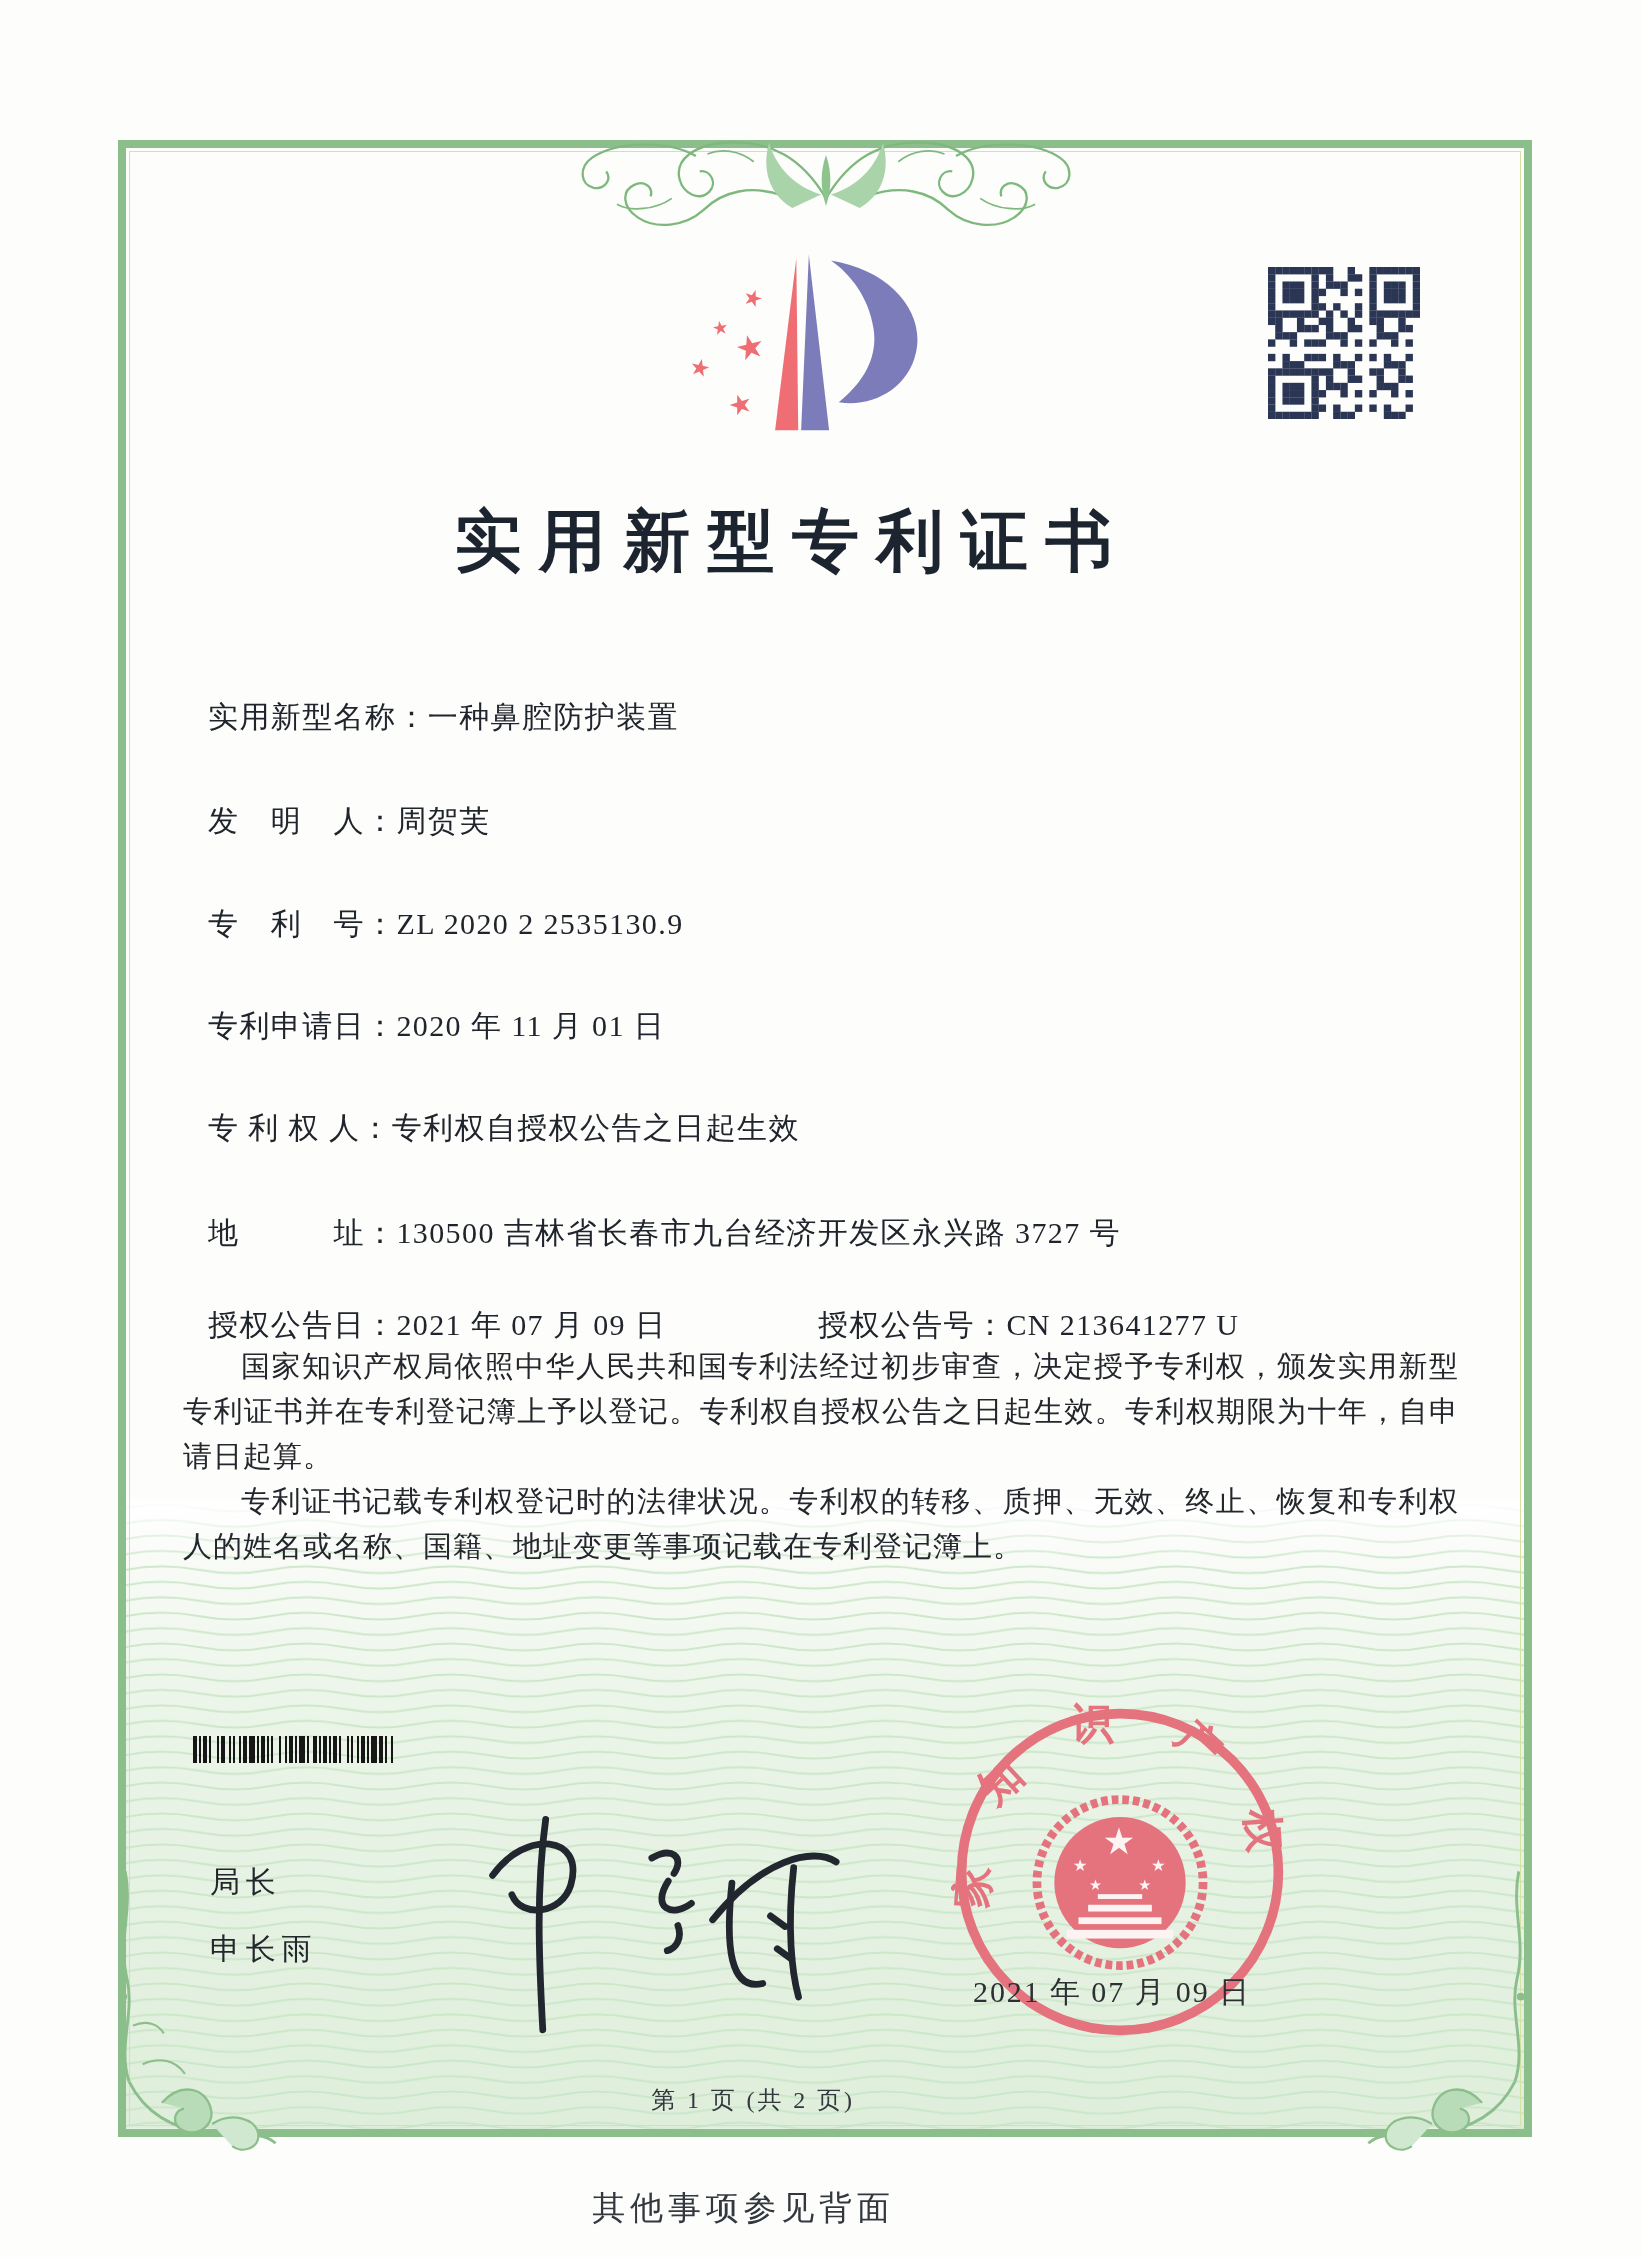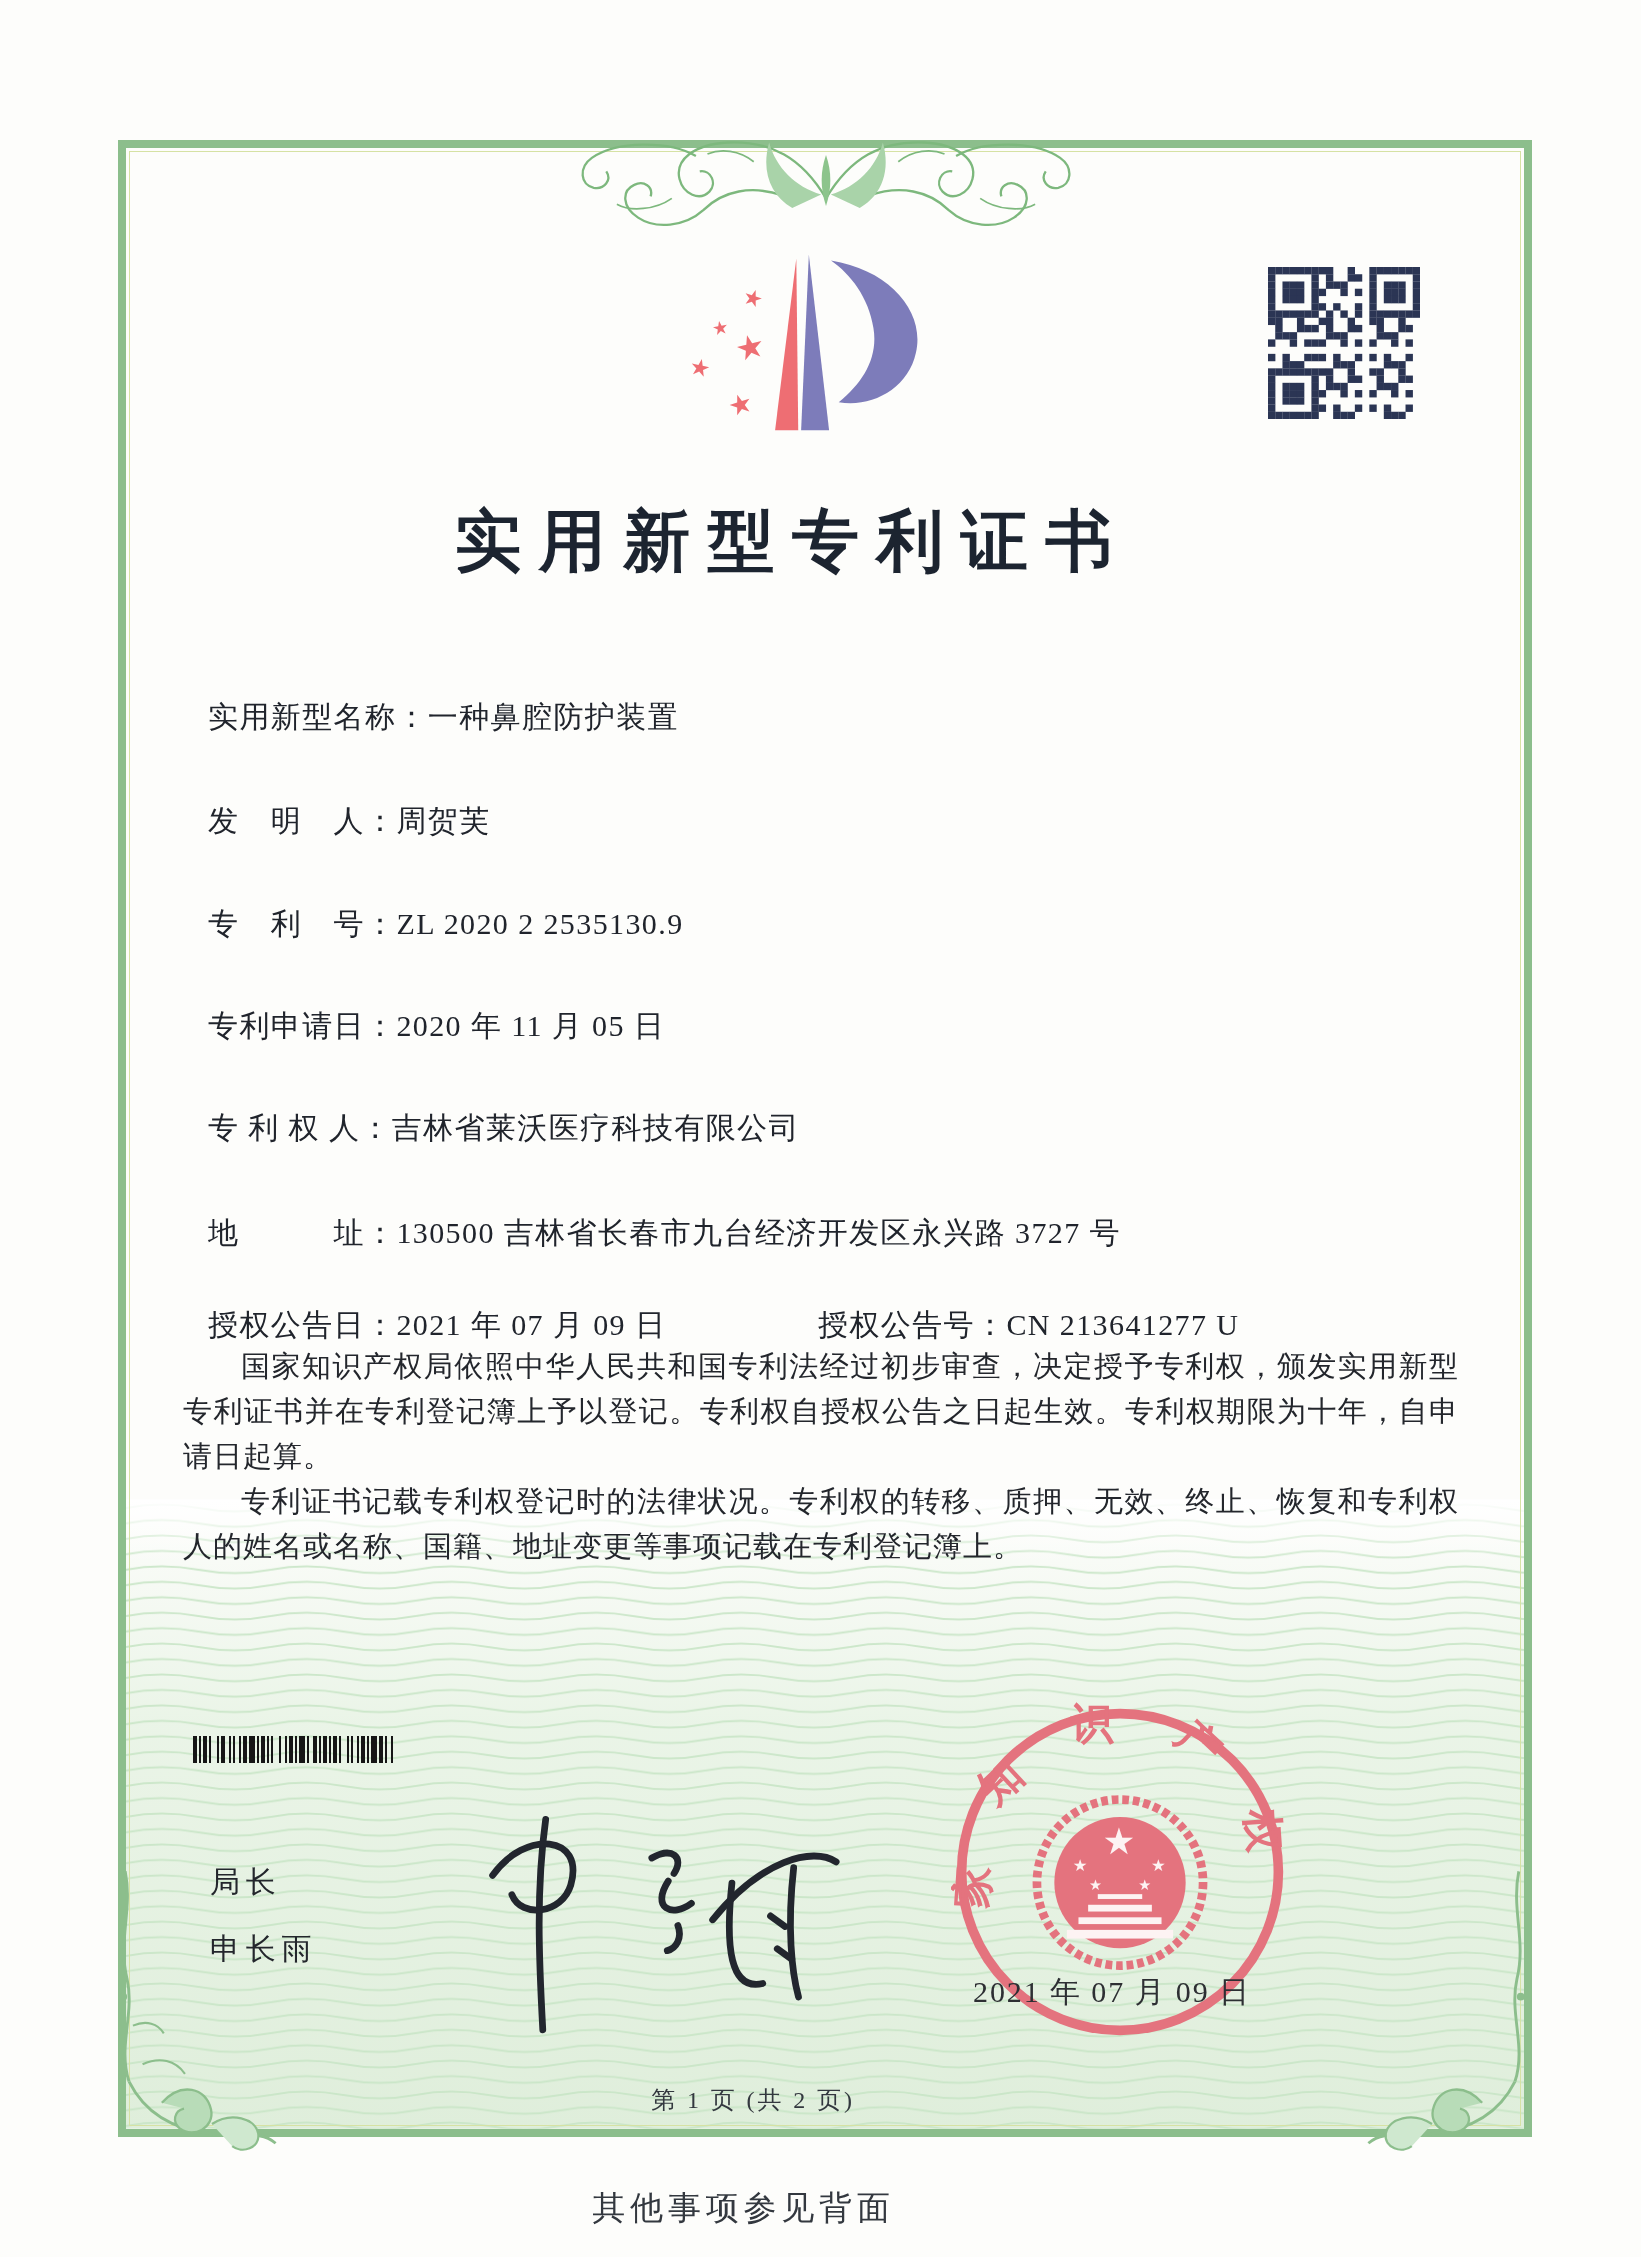--- a/index.html
+++ b/index.html
@@ -347,24 +347,24 @@
   <div class="field-row" style="top:697px">
     <span>实用新型名称：</span><span>一种鼻腔防护装置</span>
   </div>
   <div class="field-row" style="top:801px">
     <span>发　明　人：</span><span>周贺芙</span>
   </div>
   <div class="field-row" style="top:904px">
     <span>专　利　号：</span><span>ZL 2020 2 2535130.9</span>
   </div>
   <div class="field-row" style="top:1006px">
-    <span>专利申请日：</span><span>2020 年 11 月 05 日</span>
+    <span>专利申请日：</span><span>2020 年 11 月 01 日</span>
   </div>
   <div class="field-row" style="top:1108px">
-    <span>专 利 权 人：</span><span>吉林省莱沃医疗科技有限公司</span>
+    <span>专 利 权 人：</span><span>专利权自授权公告之日起生效</span>
   </div>
   <div class="field-row" style="top:1213px">
     <span>地　　　址：</span><span>130500 吉林省长春市九台经济开发区永兴路 3727 号</span>
   </div>
   <div class="field-row" style="top:1305px">
     <span>
       <span>授权公告日：</span><span>2021 年 07 月 09 日</span>
     </span>
     <span class="pair2">
       <span>授权公告号：</span><span>CN 213641277 U</span>

